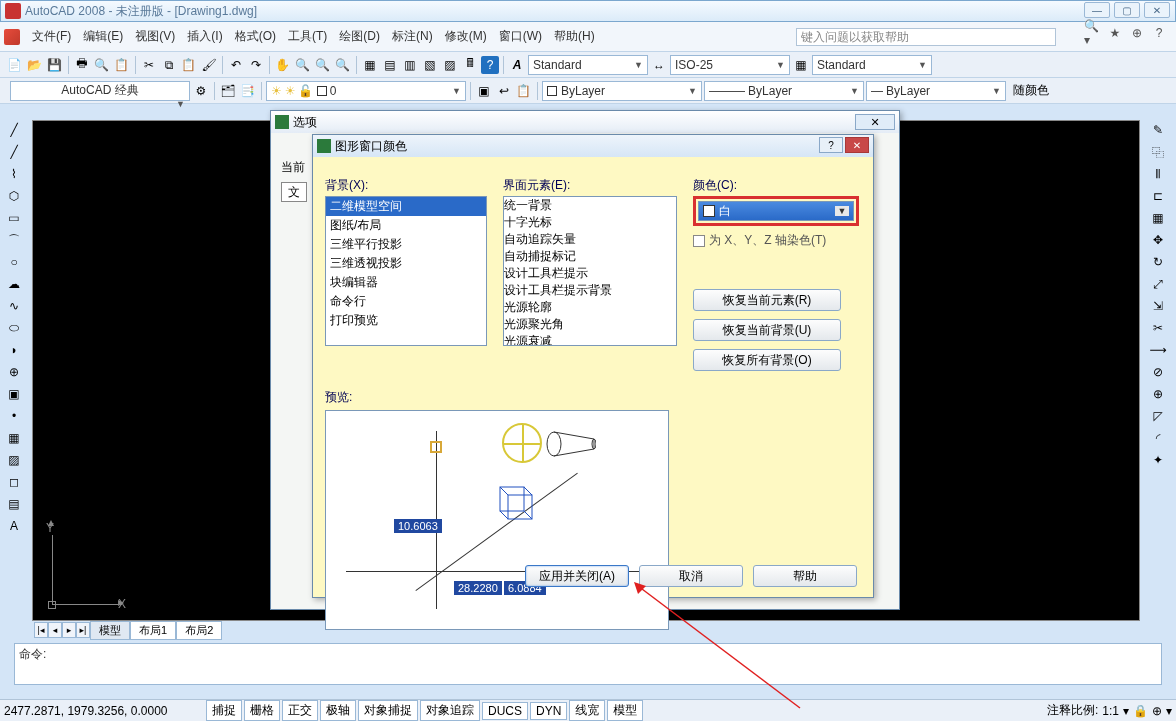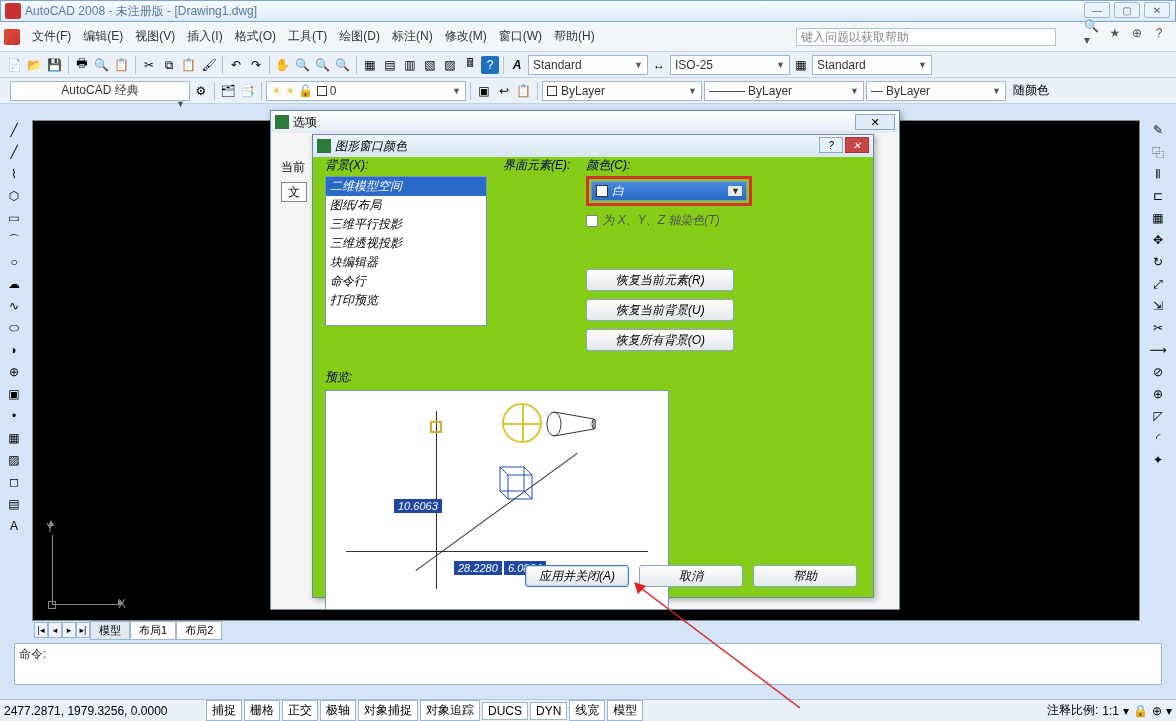--- a/index.html
+++ b/index.html
@@ -38,27 +38,27 @@
 .status .coord { width:200px; }
 .status .btn { padding:1px 5px; border:1px solid #9ab8d6; background:#fff; margin-left:2px; }
 .status .right { margin-left:auto; display:flex; align-items:center; gap:4px;}
 
 .modal1 { position:absolute; left:270px; top:110px; width:630px; height:500px; background:#f4f6f4; border:1px solid #6a8aaa; box-shadow:2px 2px 6px rgba(0,0,0,.3); }
 .modal1 .mtitle { height:22px; background:linear-gradient(#fff,#e4ecf6); display:flex; align-items:center; padding-left:4px; }
 .modal1 .mtitle .ico { width:14px; height:14px; background:#2b7a3b; margin-right:4px;}
 .mclose1 { position:absolute; right:4px; top:3px; width:40px; height:16px; background:#e0ecf8; border:1px solid #8aa8c8; display:flex; align-items:center; justify-content:center; font-size:11px;}
 .modal1 .body { padding:6px 10px; }
 
-.modal2 { position:absolute; left:312px; top:134px; width:562px; height:464px; background:#84cc16; border:1px solid #6a8aaa; box-shadow:2px 2px 6px rgba(0,0,0,.3);font-style:italic; }
+.modal2 { position:absolute; left:312px; top:134px; width:562px; height:464px; background:#fef9c3; border:1px solid #6a8aaa; box-shadow:2px 2px 6px rgba(0,0,0,.3); }
 .modal2 .mtitle { height:22px; background:linear-gradient(#eef4fb,#d6e6f6); display:flex; align-items:center; padding-left:4px;}
 .modal2 .mtitle .ico { width:14px; height:14px; background:#2b7a3b; margin-right:4px;}
 .m2closewrap { position:absolute; right:4px; top:2px; display:flex; gap:2px;}
 .m2closewrap div { width:24px; height:16px; border:1px solid #8aa8c8; background:#e8f0f8; display:flex; align-items:center; justify-content:center; font-size:10px;}
 .m2closewrap .xbtn { background:#c84848; color:#fff; border-color:#a83838;}
-.m2body { padding:0 12px; }
+.m2body { padding:20px 12px; }
 .m2row { display:flex; gap:16px; }
 .m2col .lbl { color:#005; margin-bottom:2px;}
 .listbox { width:162px; height:150px; border:1px solid #7a98b8; background:#fff; overflow:hidden; font-size:12px;}
 .listbox .item { padding:1px 4px; white-space:nowrap;}
 .listbox .item.sel { background:#2a6ac8; color:#fff;}
 .listbox2 { width:174px; height:150px; border:1px solid #7a98b8; background:#fff; overflow-y:scroll; font-size:12px;}
 .color-combo-wrap { border:3px solid #d93030; padding:2px; width:166px;}
 .color-combo { width:100%; height:20px; border:1px solid #7a98b8; background:linear-gradient(#4a8ae0,#2a6ac8); display:flex; align-items:center; padding:0 4px; color:#fff;}
 .color-combo .sw { width:12px; height:12px; background:#fff; border:1px solid #333; margin-right:4px;}
 .color-combo .dd { margin-left:auto; background:#e8e8e8; color:#333; width:14px; text-align:center; font-size:9px;}
@@ -316,20 +316,32 @@
           <div class="item">图纸/布局</div>
           <div class="item">三维平行投影</div>
           <div class="item">三维透视投影</div>
           <div class="item">块编辑器</div>
           <div class="item">命令行</div>
           <div class="item">打印预览</div>
         </div>
       </div>
       <div class="m2col">
         <div class="lbl">界面元素(E):</div>
+        <div class="listbox2">
+          <div class="item sel">统一背景</div>
+          <div class="item">十字光标</div>
+          <div class="item">自动追踪矢量</div>
+          <div class="item">自动捕捉标记</div>
+          <div class="item">设计工具栏提示</div>
+          <div class="item">设计工具栏提示背景</div>
+          <div class="item">光源轮廓</div>
+          <div class="item">光源聚光角</div>
+          <div class="item">光源衰减</div>
+
+        </div>
       </div>
       <div class="m2col">
         <div class="lbl">颜色(C):</div>
         <div class="color-combo-wrap">
           <div class="color-combo">
             <div class="sw"></div>
             <span>白</span>
             <div class="dd">▼</div>
           </div>
         </div>

